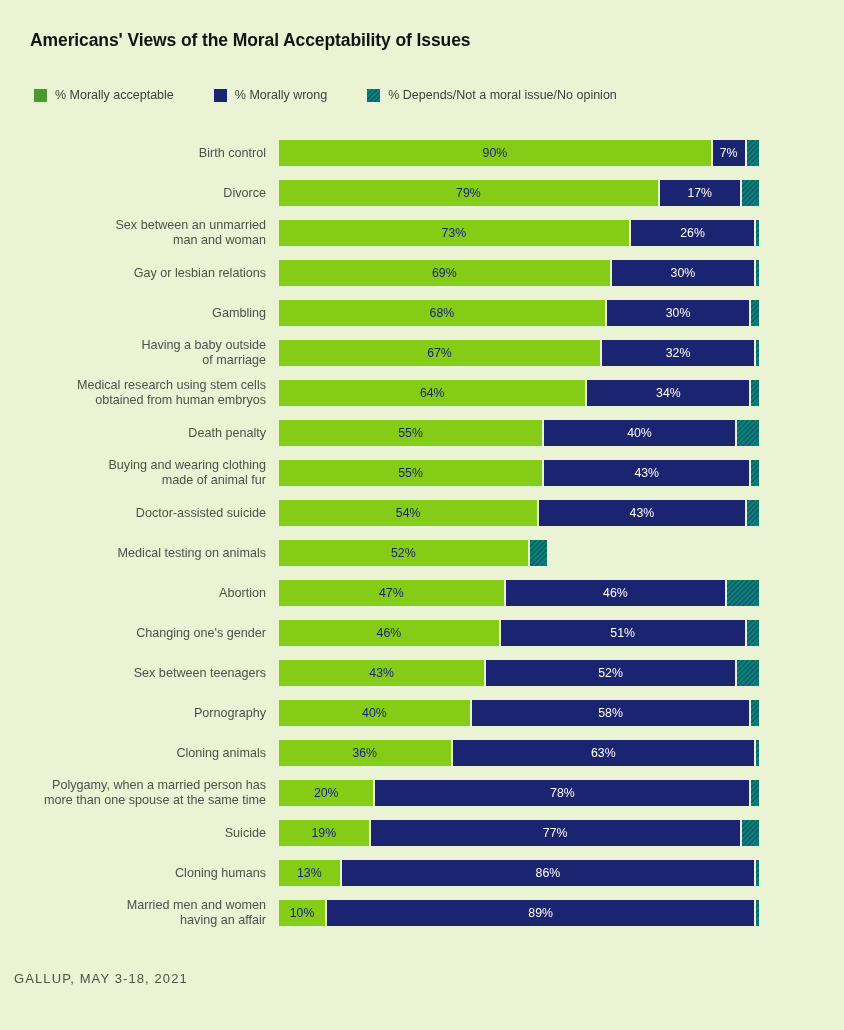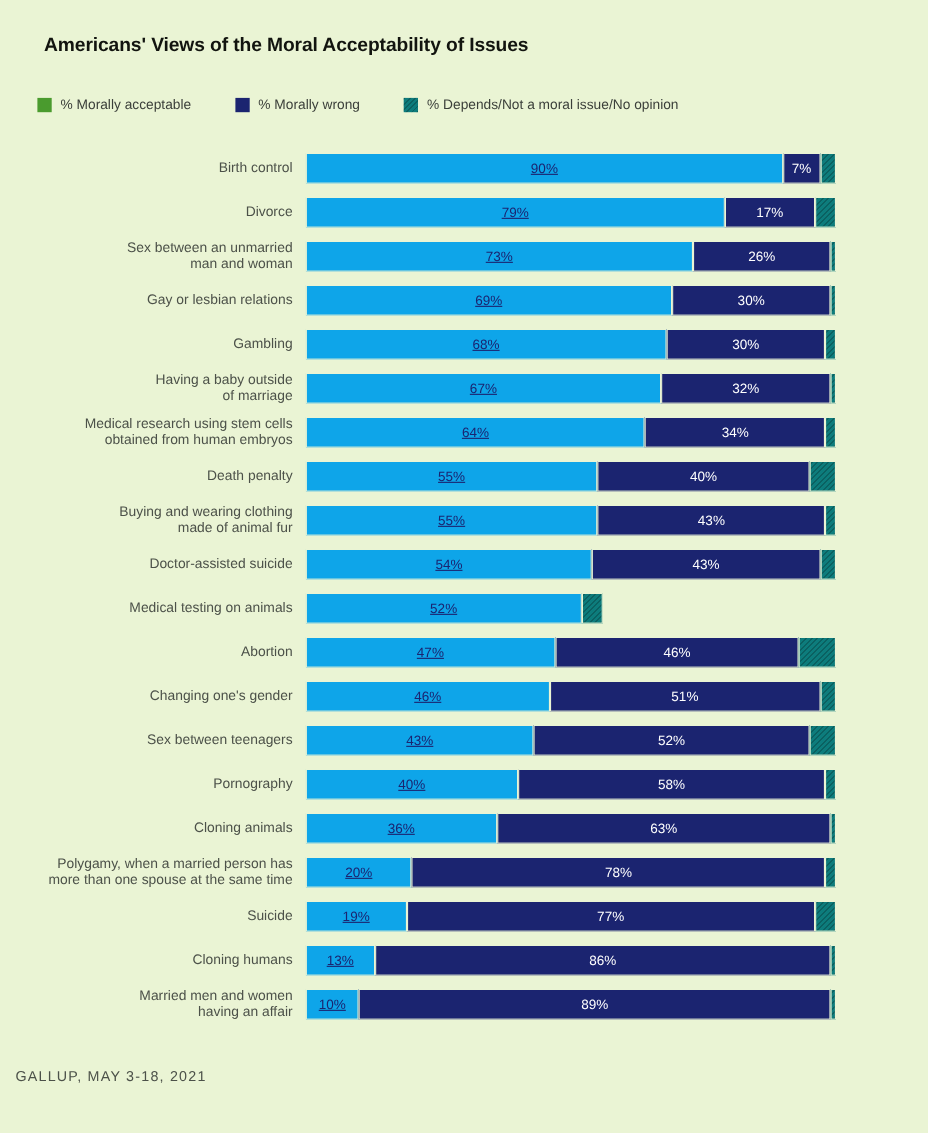--- a/index.html
+++ b/index.html
@@ -10,21 +10,21 @@
     font-family: "Liberation Sans", sans-serif;
     overflow: hidden;
   }
   #page {
     position: relative;
     width: 844px; height: 1030px;
     background: #eaf4d4;
   }
   .title {
     position: absolute;
-    left: 40px; top: 30px;
+    left: 30px; top: 30px;
     font-size: 17.5px;
     font-weight: bold;
     color: #12140f;
     letter-spacing: -0.1px;
   }
   .legend {
     position: absolute;
     left: 26px; top: 88px;
     display: flex;
     align-items: center;
@@ -93,23 +93,22 @@
     align-items: center;
     justify-content: center;
     font-size: 12.3px;
     overflow: hidden;
     white-space: nowrap;
     border: 1px solid #eaf4d4;
     border-top-width: 1px;
     border-bottom-width: 1px;
   }
   .seg.green {
-    background: #0ea5e9;
+    background: #84cc16;
     color: #1b2470;
-    text-decoration: underline;
   }
   .seg.navy {
     background: #1b2470;
     color: #ffffff;
   }
   .seg.teal {
     background-color: #0d7c7c;
     background-image: repeating-linear-gradient(
       -45deg,
       rgba(0,0,0,0.22) 0px, rgba(0,0,0,0.22) 1.3px,

